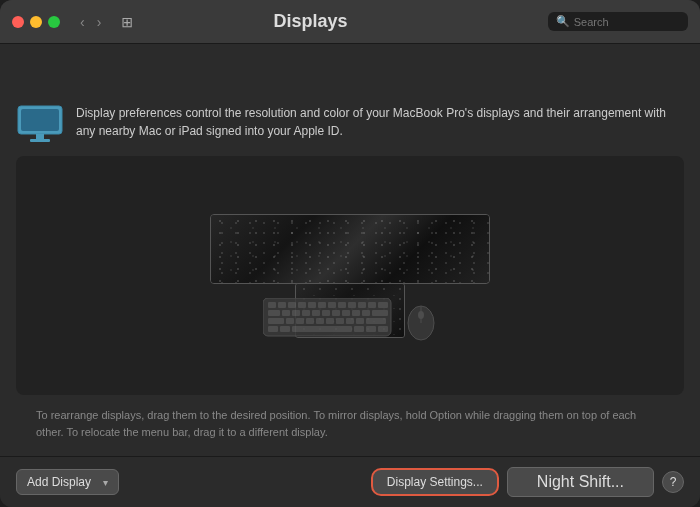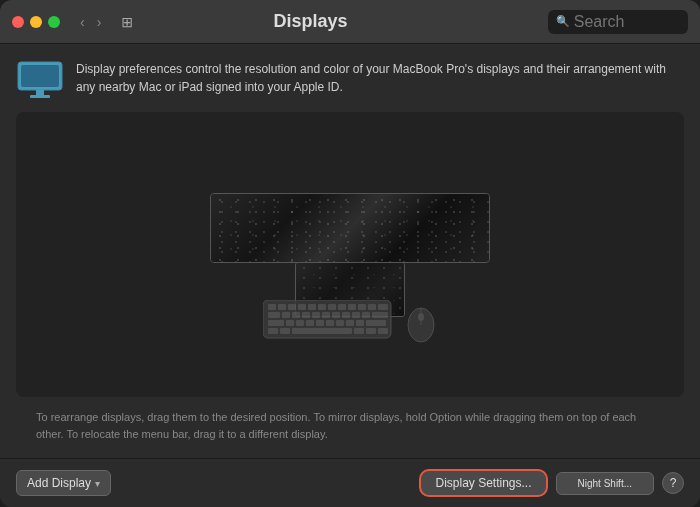--- a/index.html
+++ b/index.html
@@ -87,37 +87,38 @@
       padding: 3px 8px;
       gap: 4px;
       width: 140px;
     }
 
     .search-bar input {
       background: none;
       border: none;
       outline: none;
       color: #a3a3a3;
-      font-size: 16px;
+      font-size: 11px;
       width: 110px;
     }
 
     .search-icon {
       color: #888;
       font-size: 11px;
     }
 
     
     .content {
       flex: 1;
       display: flex;
       flex-direction: column;
       padding: 16px;
       gap: 12px;
       overflow: hidden;
+      margin-top: 44px;
     }
 
     
     .info-banner {
       display: flex;
       align-items: flex-start;
       gap: 12px;
     }
 
     .monitor-icon-wrap {
@@ -259,21 +260,21 @@
       padding: 10px 16px;
       gap: 8px;
       background: #2b2b2b;
       border-top: 1px solid #1a1a1a;
       flex-shrink: 0;
     }
 
     .add-display-btn {
       display: flex;
       align-items: center;
-      gap: 4px;
+      gap: 12px;
       background: #4a4a4a;
       border: 1px solid #666;
       border-radius: 6px;
       color: #ddd;
       font-size: 12px;
       padding: 5px 10px;
       cursor: pointer;
     }
 
     .add-display-btn .chevron {
@@ -291,22 +292,22 @@
       font-size: 12px;
       padding: 5px 14px;
       cursor: pointer;
     }
 
     .night-shift-btn {
       background: #4a4a4a;
       border: 1px solid #666;
       border-radius: 6px;
       color: #ddd;
-      font-size: 10px;
-      padding: 5px 21px;
+      font-size: 16px;
+      padding: 5px 29px;
       cursor: pointer;
     }
 
     .help-btn {
       background: #4a4a4a;
       border: 1px solid #666;
       border-radius: 50%;
       color: #ddd;
       font-size: 12px;
       width: 22px;

